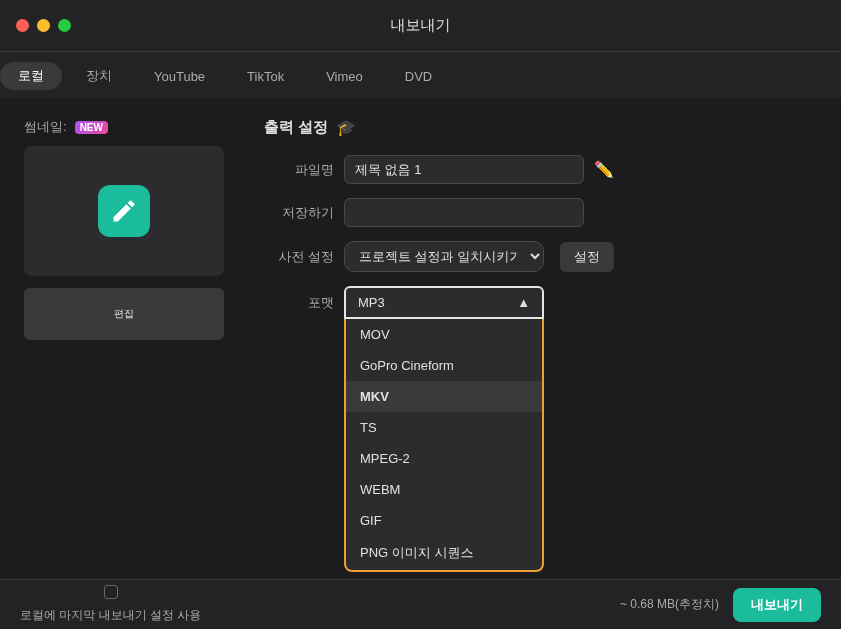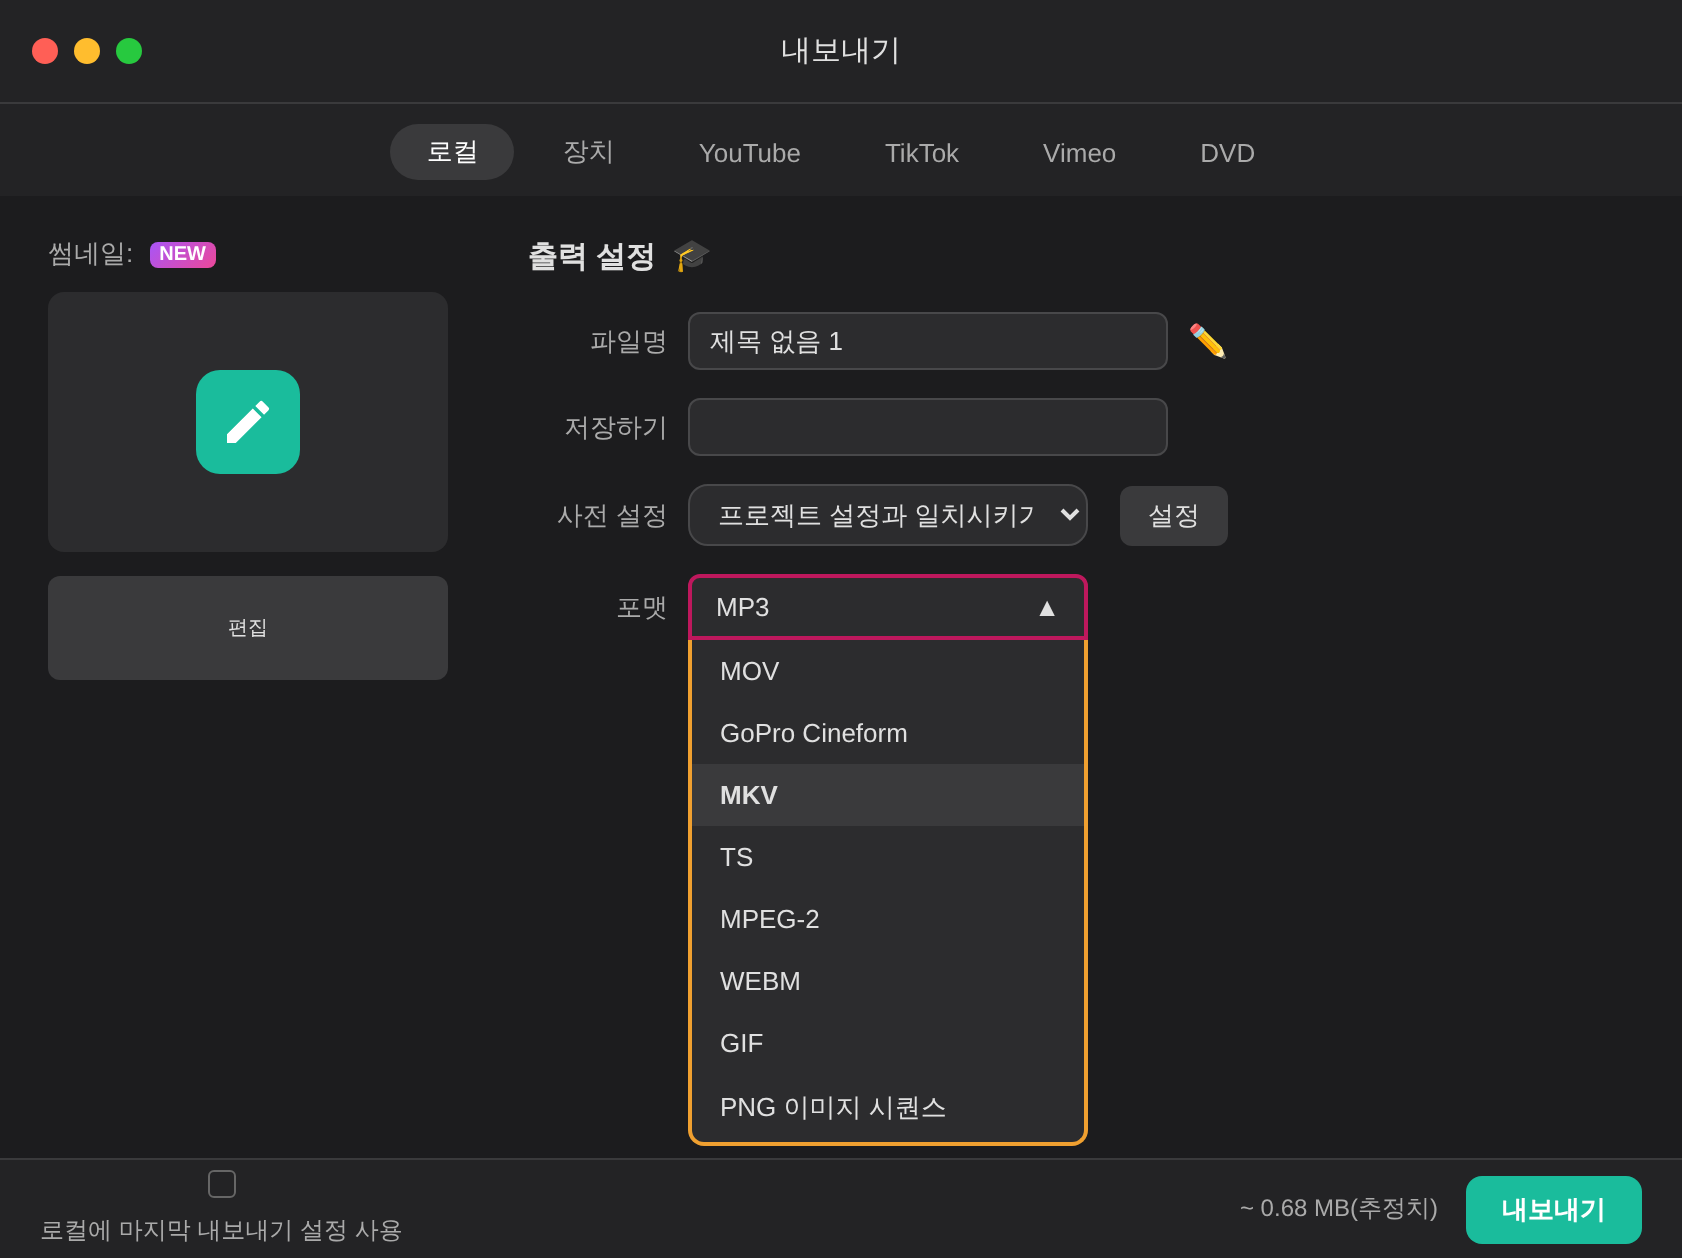--- a/index.html
+++ b/index.html
@@ -37,21 +37,20 @@
     .titlebar-title {
       font-size: 15px;
       font-weight: 500;
       color: #e0e0e0;
     }
 
     
     .tabs {
       display: flex;
       align-items: center;
-      justify-content: center;
       gap: 6px;
       padding: 10px 0 8px;
       background: #232325;
     }
     .tab {
       padding: 5px 18px;
       border-radius: 20px;
       font-size: 13px;
       cursor: pointer;
       color: #aaa;
@@ -198,21 +197,21 @@
     }
 
     
     .format-wrapper {
       position: relative;
       display: inline-block;
     }
     .format-dropdown-btn {
       width: 200px;
       background: #2c2c2e;
-      border: 2px solid #be185d;
+      border: 2px solid #e5e5e5;
       border-radius: 6px 6px 0 0;
       padding: 7px 12px;
       color: #e0e0e0;
       font-size: 13px;
       display: flex;
       justify-content: space-between;
       align-items: center;
       cursor: pointer;
     }
     .dropdown-list {

